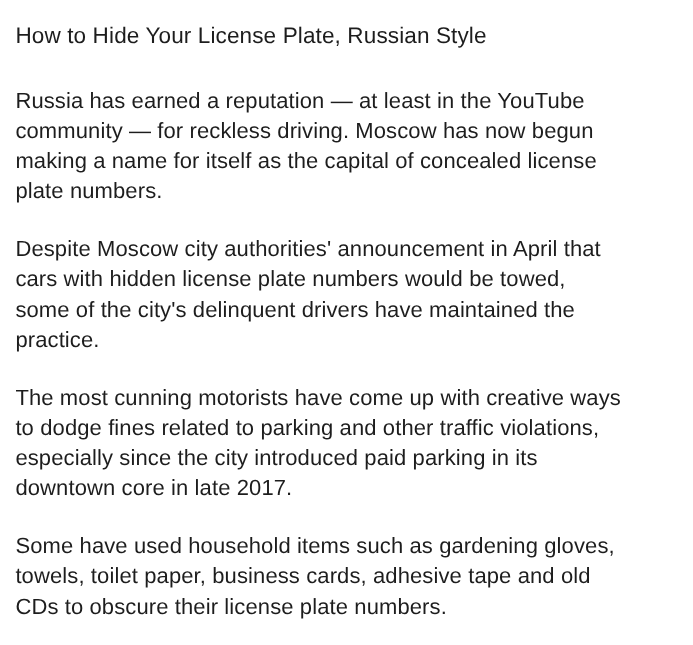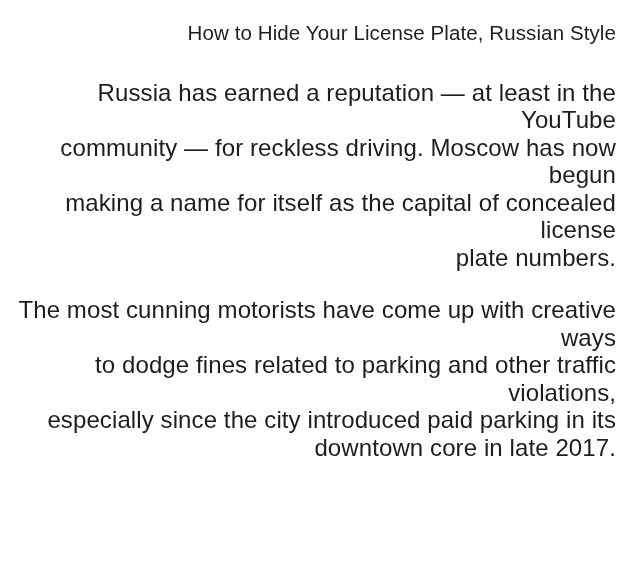--- a/index.html
+++ b/index.html
@@ -12,31 +12,31 @@
   }
   body {
     font-family: "Liberation Sans", "DejaVu Sans", sans-serif;
     color: #1d1d1d;
     -webkit-font-smoothing: antialiased;
   }
   .article {
     box-sizing: border-box;
     width: 630px;
     padding: 19px 14px 0 14px;
-    text-align: right;
+    text-align: left;
   }
   .article-title {
     font-size: 20.5px;
     font-weight: 300;
     line-height: 27.5px;
     margin: 0 0 32px 0;
     letter-spacing: 0.1px;
   }
   .article-paragraph {
-    font-size: 24px;
+    font-size: 20px;
     font-weight: 300;
     line-height: 27.5px;
     margin: 0 0 25px 0;
     white-space: pre-line;
     letter-spacing: 0.1px;
   }
   .article-paragraph:last-child {
     margin-bottom: 0;
   }
 </style>
@@ -44,19 +44,26 @@
 <body>
 
 <main class="article">
   <h1 class="article-title">How to Hide Your License Plate, Russian Style</h1>
 
   <p class="article-paragraph">Russia has earned a reputation — at least in the YouTube
 community — for reckless driving. Moscow has now begun
 making a name for itself as the capital of concealed license
 plate numbers.</p>
 
+  <p class="article-paragraph">Despite Moscow city authorities' announcement in April that
+cars with hidden license plate numbers would be towed,
+some of the city's delinquent drivers have maintained the
+practice.</p>
 
   <p class="article-paragraph">The most cunning motorists have come up with creative ways
 to dodge fines related to parking and other traffic violations,
 especially since the city introduced paid parking in its
 downtown core in late 2017.</p>
 
+  <p class="article-paragraph">Some have used household items such as gardening gloves,
+towels, toilet paper, business cards, adhesive tape and old
+CDs to obscure their license plate numbers.</p>
 </main>
 
 </body></html>

